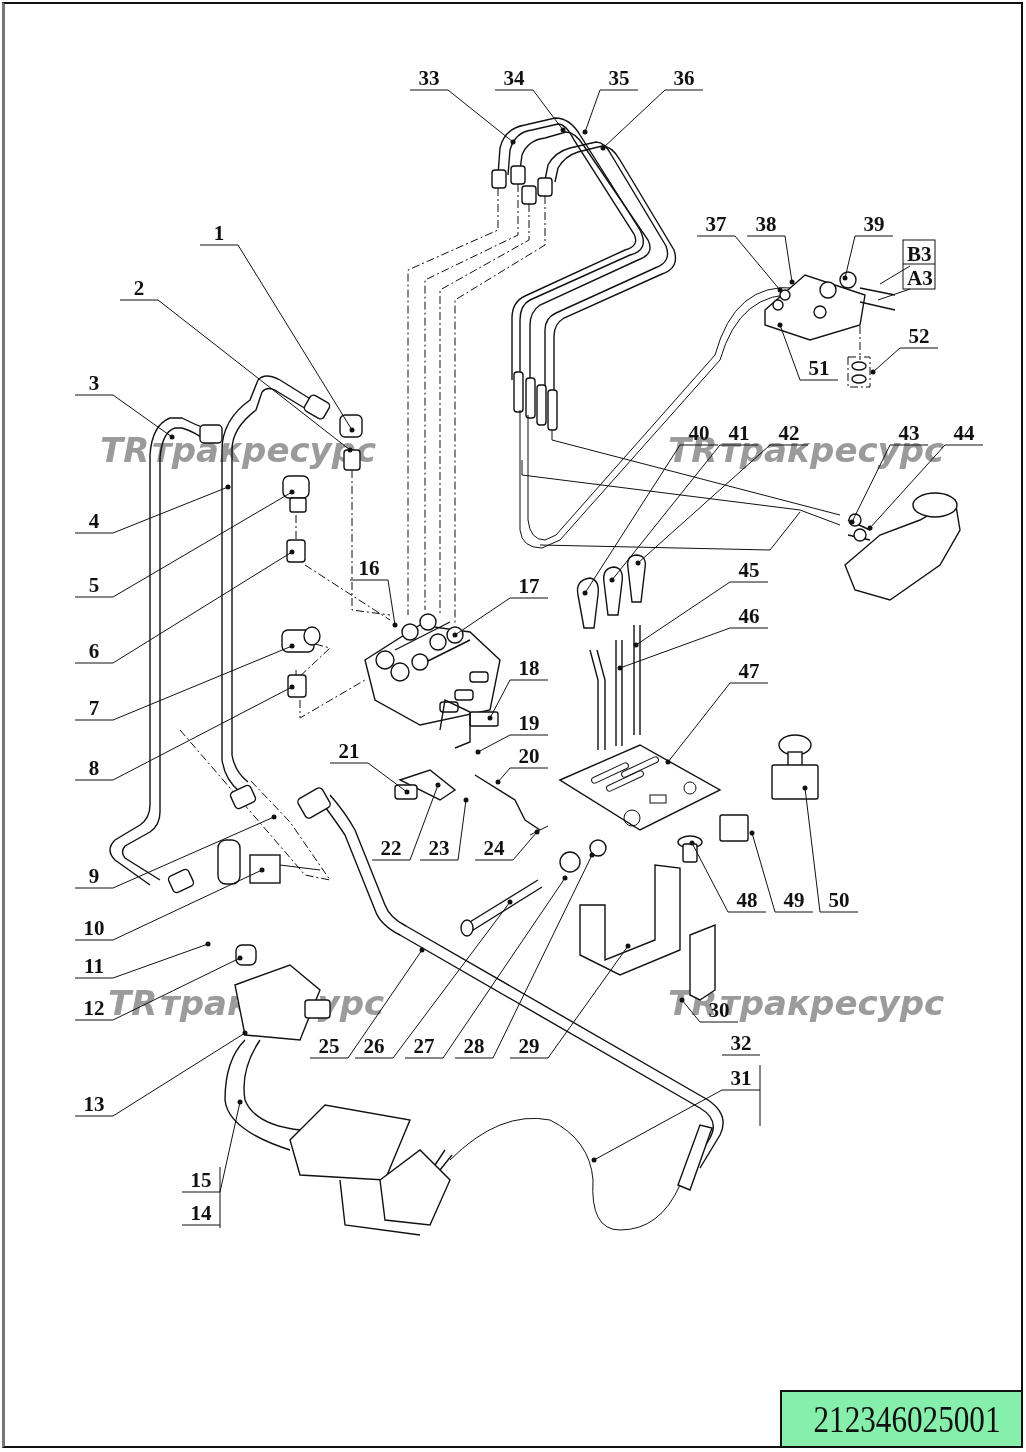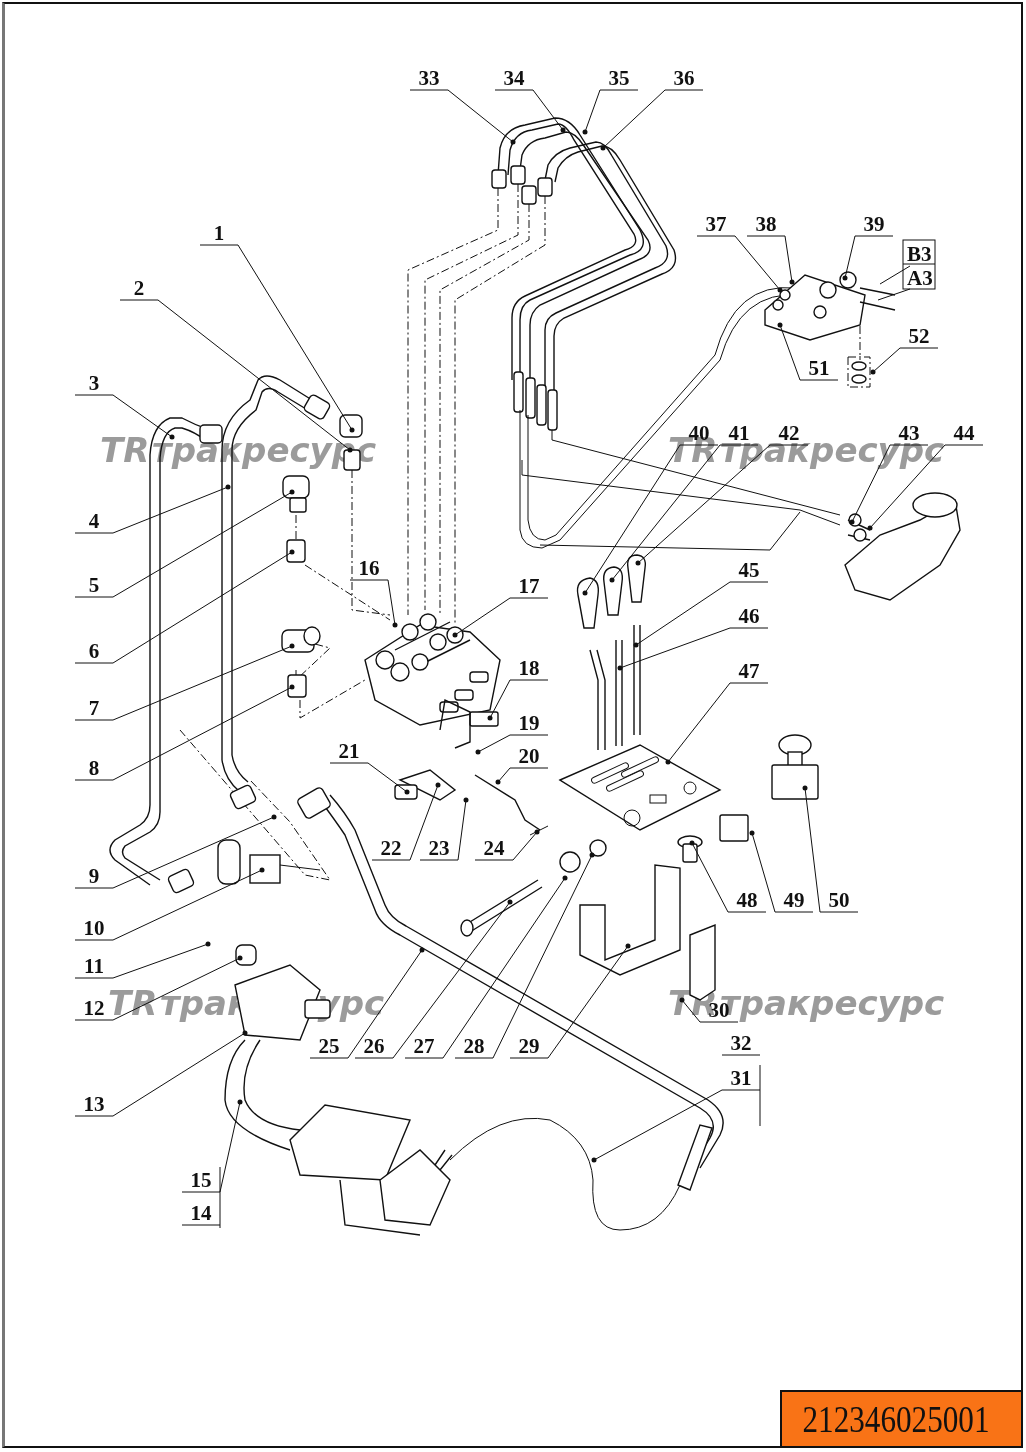--- a/index.html
+++ b/index.html
@@ -1,19 +1,19 @@
 <!DOCTYPE html>
 <html><head>
 <meta charset="utf-8">
 <style>
   html, body { margin: 0; padding: 0; background: #ffffff; }
   body { width: 1026px; height: 1452px; position: relative; overflow: hidden; font-family: "Liberation Serif", serif; }
   #sheet { position: absolute; left: 0; top: 0; width: 1026px; height: 1452px; }
   .frame { position: absolute; left: 2px; top: 2px; width: 1021px; height: 1446px; border: 2px solid #111; border-left: 3px solid #777; box-sizing: border-box; }
-  .title-block { position: absolute; left: 780px; top: 1390px; width: 243px; height: 58px; border: 2px solid #111; box-sizing: border-box; display: flex; align-items: center; justify-content: flex-start; background: #f97316; }
+  .title-block { position: absolute; left: 780px; top: 1390px; width: 243px; height: 58px; border: 2px solid #111; box-sizing: border-box; display: flex; align-items: center; justify-content: flex-end; background: #86efac; }
   .title-block span { font-family: "Liberation Serif", serif; font-size: 38px; letter-spacing: 0px; transform: scaleX(0.82); display: inline-block; color: #111; }
   svg text.callout { font-family: "Liberation Serif", serif; font-size: 21px; font-weight: bold; fill: #111; }
   svg text.port { font-family: "Liberation Serif", serif; font-size: 21px; font-weight: bold; fill: #111; }
   svg text.wm { font-family: "DejaVu Sans", sans-serif; font-size: 34px; font-weight: bold; font-style: italic; fill: #8a8a8a; opacity: 0.85; }
   .part { fill: none; stroke: #111; stroke-width: 1.4; }
   .partf { fill: #fff; stroke: #111; stroke-width: 1.4; }
   .thin { fill: none; stroke: #111; stroke-width: 1; }
   .dash { fill: none; stroke: #111; stroke-width: 1; stroke-dasharray: 8 3 2 3; }
   .lead { fill: none; stroke: #111; stroke-width: 1; }
   .dot { fill: #111; }

